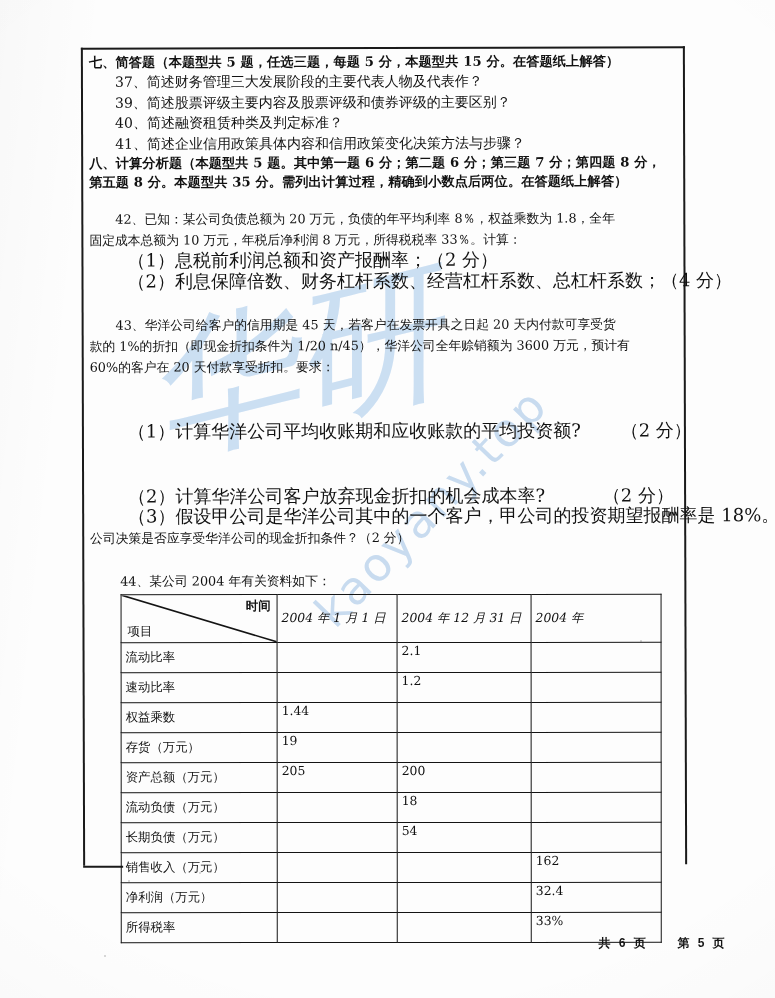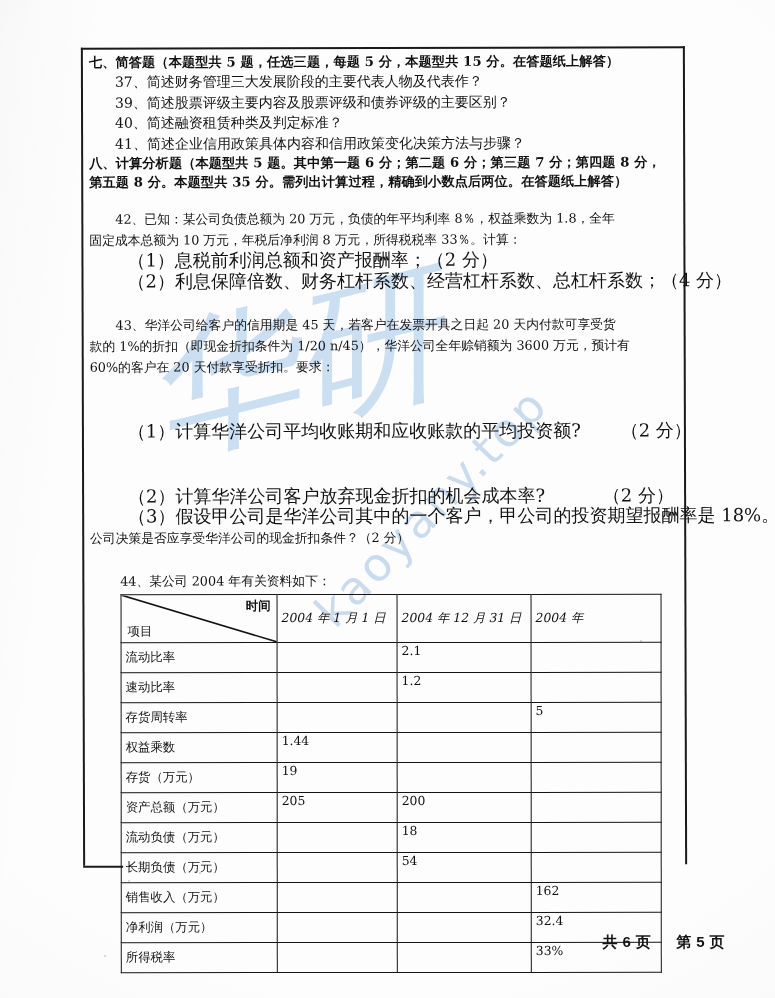--- a/index.html
+++ b/index.html
@@ -190,22 +190,22 @@
     text-align: left;
     font-size: 12.2px;
     vertical-align: top;
     padding-top: 1px;
   }
 
   
   #page-footer {
     position: absolute;
     right: 50px; bottom: 46px;
-    font-family: Liberation Sans, sans-serif;
-    font-size: 15px;
+    font-family: Liberation Mono, monospace;
+    font-size: 12px;
     font-weight: bold;
     color: #141414;
     letter-spacing: 0.4px;
     white-space: nowrap;
   }
   #page-footer .sep { display: inline-block; width: 16px; }
 
   
   .speck { position: absolute; background: #9a9a9a; border-radius: 50%; opacity: 0.5; }
 </style>
@@ -299,26 +299,20 @@
               <td class="val">2.1</td>
               <td class="val"></td>
             </tr>
             <tr>
               <td class="rowlabel cjk">速动比率</td>
               <td class="val"></td>
               <td class="val">1.2</td>
               <td class="val"></td>
             </tr>
             <tr>
-              <td class="rowlabel cjk">存货周转率</td>
-              <td class="val"></td>
-              <td class="val"></td>
-              <td class="val">5</td>
-            </tr>
-            <tr>
               <td class="rowlabel cjk">权益乘数</td>
               <td class="val">1.44</td>
               <td class="val"></td>
               <td class="val"></td>
             </tr>
             <tr>
               <td class="rowlabel cjk">存货（万元）</td>
               <td class="val">19</td>
               <td class="val"></td>
               <td class="val"></td>

